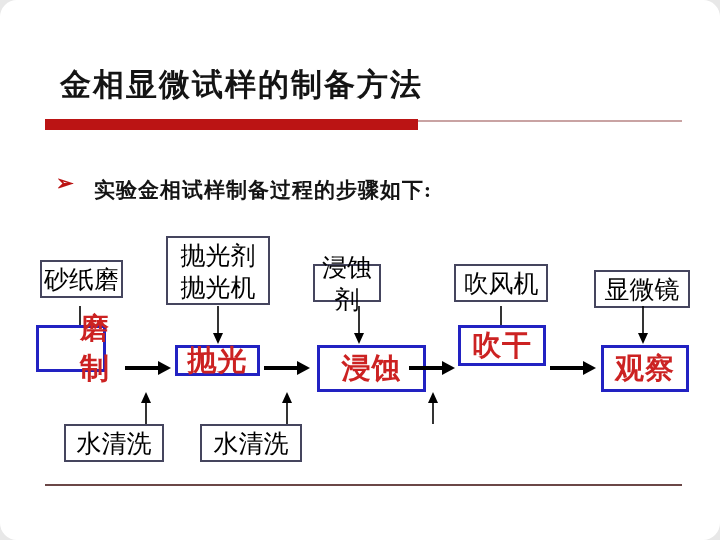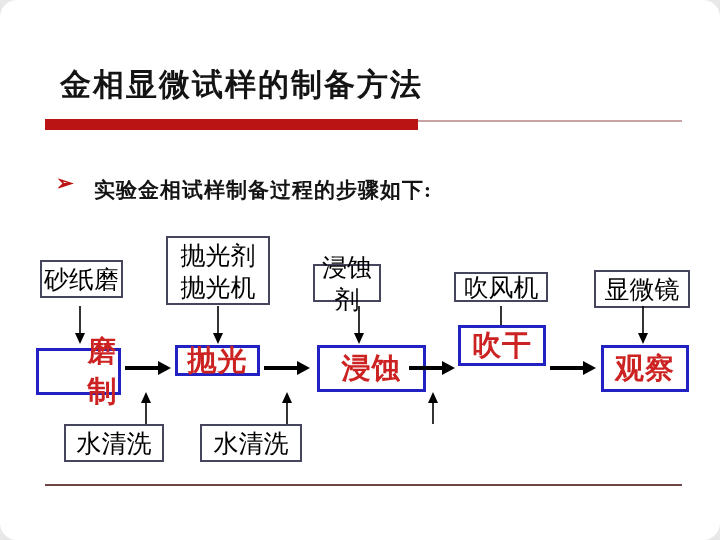--- a/index.html
+++ b/index.html
@@ -65,21 +65,21 @@
   <div class="title-rule-thin"></div>
   <div class="title-rule-thick"></div>
 
   <div class="bullet-marker">➢</div>
   <div class="bullet-text">实验金相试样制备过程的步骤如下:</div>
 
   <div class="box tool-box" style="left:40px;  top:260px; width:83px;  height:38px;">砂纸磨</div>
   <div class="box tool-box" style="left:166px; top:236px; width:104px; height:69px;">抛光剂
 抛光机</div>
   <div class="box tool-box" style="left:313px; top:264px; width:68px;  height:38px;">浸蚀剂</div>
-  <div class="box tool-box" style="left:454px; top:272px; width:94px;  height:30px;">吹风机</div>
+  <div class="box tool-box" style="left:454px; top:264px; width:94px;  height:38px;">吹风机</div>
   <div class="box tool-box" style="left:594px; top:270px; width:96px;  height:38px;">显微镜</div>
 
   <svg class="arrow" style="left:73px;  top:306px;" width="14" height="38">
       <line x1="7" y1="0" x2="7" y2="28" stroke="#000" stroke-width="1.6"></line>
       <polygon points="2,27 12,27 7,38" fill="#000"></polygon>
     </svg>
   <svg class="arrow" style="left:211px; top:306px;" width="14" height="38">
       <line x1="7" y1="0" x2="7" y2="28" stroke="#000" stroke-width="1.6"></line>
       <polygon points="2,27 12,27 7,38" fill="#000"></polygon>
     </svg>
@@ -89,21 +89,21 @@
     </svg>
   <svg class="arrow" style="left:494px; top:306px;" width="14" height="38">
       <line x1="7" y1="0" x2="7" y2="28" stroke="#000" stroke-width="1.6"></line>
       <polygon points="2,27 12,27 7,38" fill="#000"></polygon>
     </svg>
   <svg class="arrow" style="left:636px; top:306px;" width="14" height="38">
       <line x1="7" y1="0" x2="7" y2="28" stroke="#000" stroke-width="1.6"></line>
       <polygon points="2,27 12,27 7,38" fill="#000"></polygon>
     </svg>
 
-  <div class="box step-box" style="left:36px;  top:348px; width:85px; height:47px;padding-left:48px;">磨制</div>
+  <div class="box step-box" style="left:36px;  top:325px; width:70px; height:47px;padding-left:48px;">磨制</div>
   <div class="box step-box" style="left:175px; top:345px; width:85px; height:31px;">抛光</div>
   <div class="box step-box" style="left:317px; top:345px; width:109px; height:47px;">浸蚀</div>
   <div class="box step-box" style="left:458px; top:325px; width:88px; height:41px;">吹干</div>
   <div class="box step-box" style="left:601px; top:345px; width:88px; height:47px;">观察</div>
 
   <svg class="arrow" style="left:125px; top:360px;" width="46" height="16">
       <line x1="0" y1="8" x2="34" y2="8" stroke="#000" stroke-width="4"></line>
       <polygon points="33,1 46,8 33,15" fill="#000"></polygon>
     </svg>
   <svg class="arrow" style="left:264px; top:360px;" width="46" height="16">

